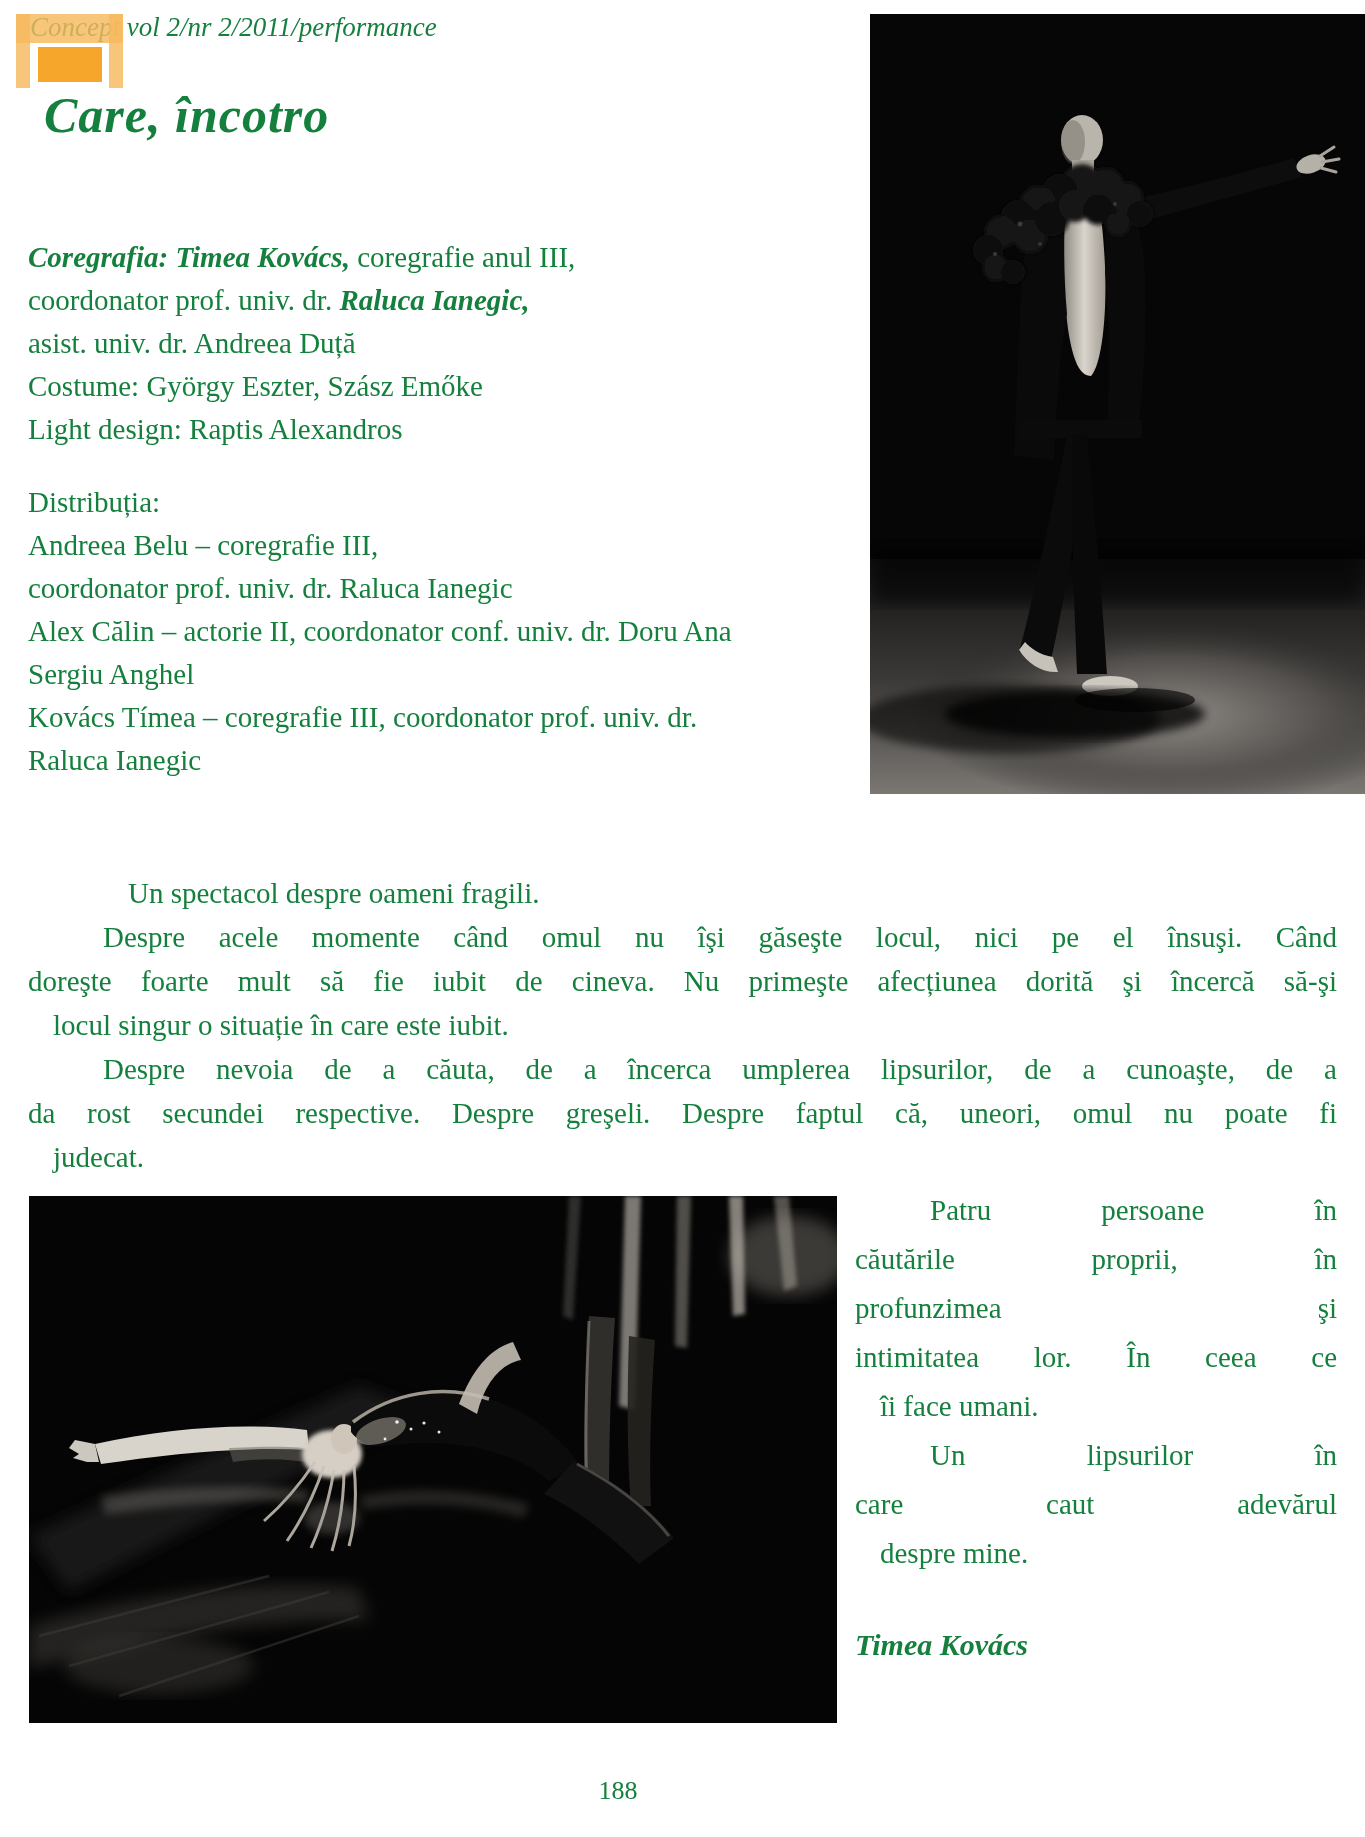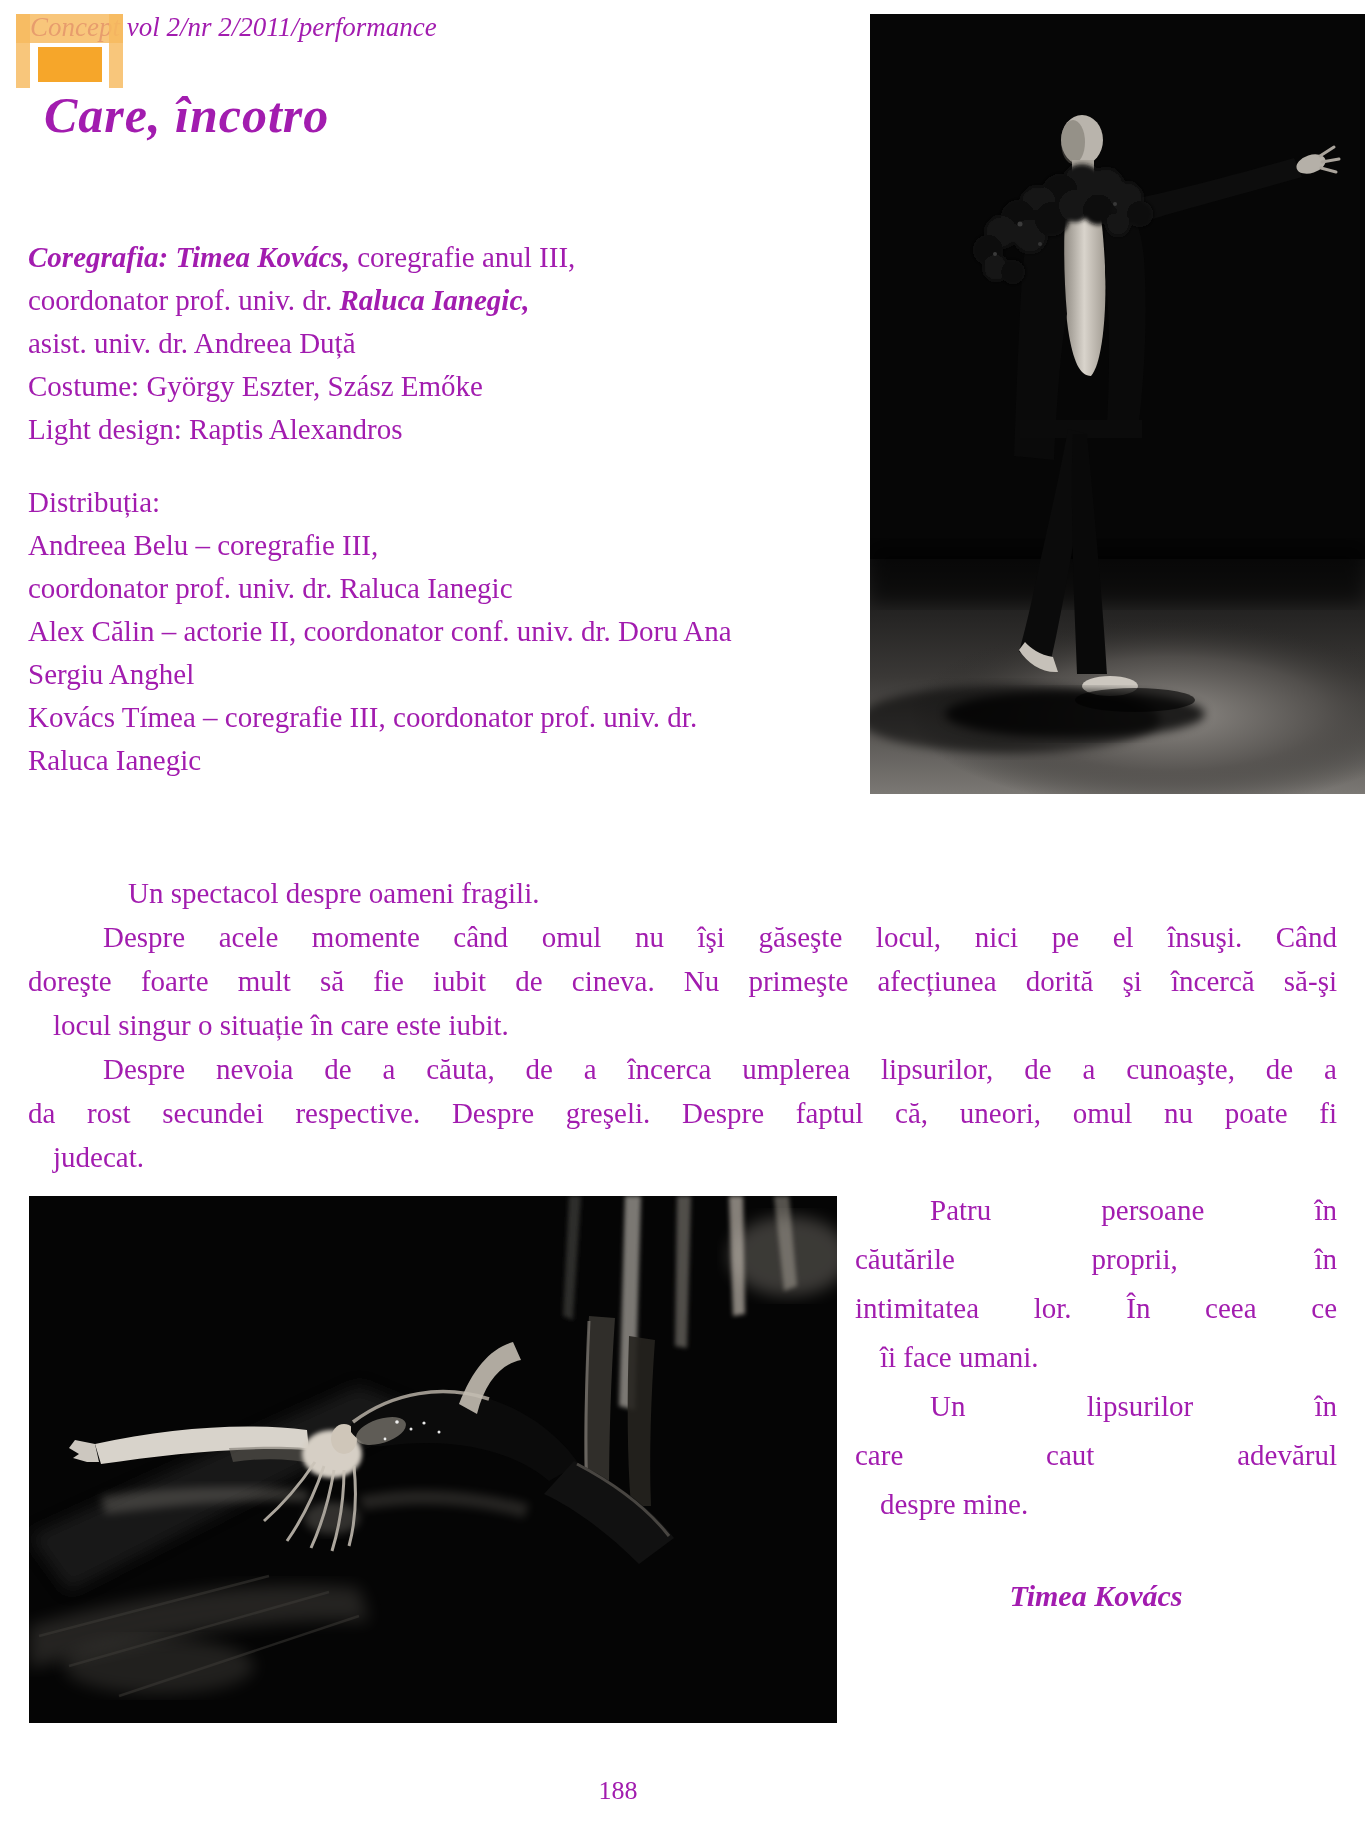--- a/index.html
+++ b/index.html
@@ -1,18 +1,18 @@
 <!DOCTYPE html>
 <html><head>
 <meta charset="utf-8">
 <style>
   html,body { margin:0; padding:0; background:#ffffff; }
   .page {
     position:relative; width:1365px; height:1837px; background:#ffffff;
-    font-family:"Liberation Serif","DejaVu Serif",serif; color:#a21caf;
+    font-family:"Liberation Serif","DejaVu Serif",serif; color:#15803d;
     overflow:hidden; margin:0 auto;
   }
   
   .header-text {
     position:absolute; left:30px; top:12px;
     font-style:italic; font-size:27px; white-space:nowrap;
   }
   .logo { position:absolute; left:16px; top:14px; width:107px; height:74px; }
   .logo-bar-top  { position:absolute; left:0; top:0; width:107px; height:29px; }
   .logo-leg-left { position:absolute; left:0; top:0; width:14px; height:74px; }
@@ -48,21 +48,21 @@
 
   .photo1 { position:absolute; left:870px; top:14px;  width:495px; height:780px; }
   .photo2 { position:absolute; left:29px; top:1196px; width:808px; height:527px; }
   .photo1 svg, .photo2 svg { display:block; width:100%; height:100%; }
 
   .sidebar-text {
     position:absolute; left:855px; top:1186px; width:482px;
     font-size:29px; line-height:49px;
   }
   .signature {
-    margin-top:42px; text-align:center;
+    margin-top:42px; text-align:left;
     font-weight:bold; font-style:italic; font-size:30px;
   }
 
   .page-number {
     position:absolute; left:618px; top:1776px; transform:translateX(-50%);
     font-size:26px;
   }
 </style>
 </head>
 <body>
@@ -262,20 +262,21 @@
         <path d="M40,470 L300,396"></path>
           <path d="M90,500 L330,420"></path>
           <path d="M10,440 L240,380"></path>
       </g>
     </svg>
   </div>
 
   <div class="sidebar-text">
     <div class="jline ind">Patru persoane în</div>
     <div class="jline">căutările proprii, în</div>
+    <div class="jline">profunzimea şi</div>
     <div class="jline">intimitatea lor. În ceea ce</div>
     <div class="jlast">îi face umani.</div>
     <div class="jline ind">Un lipsurilor în</div>
     <div class="jline">care caut adevărul</div>
     <div class="jlast">despre mine.</div>
     <div class="signature">Timea Kovács</div>
   </div>
 
   <div class="page-number">188</div>
 

